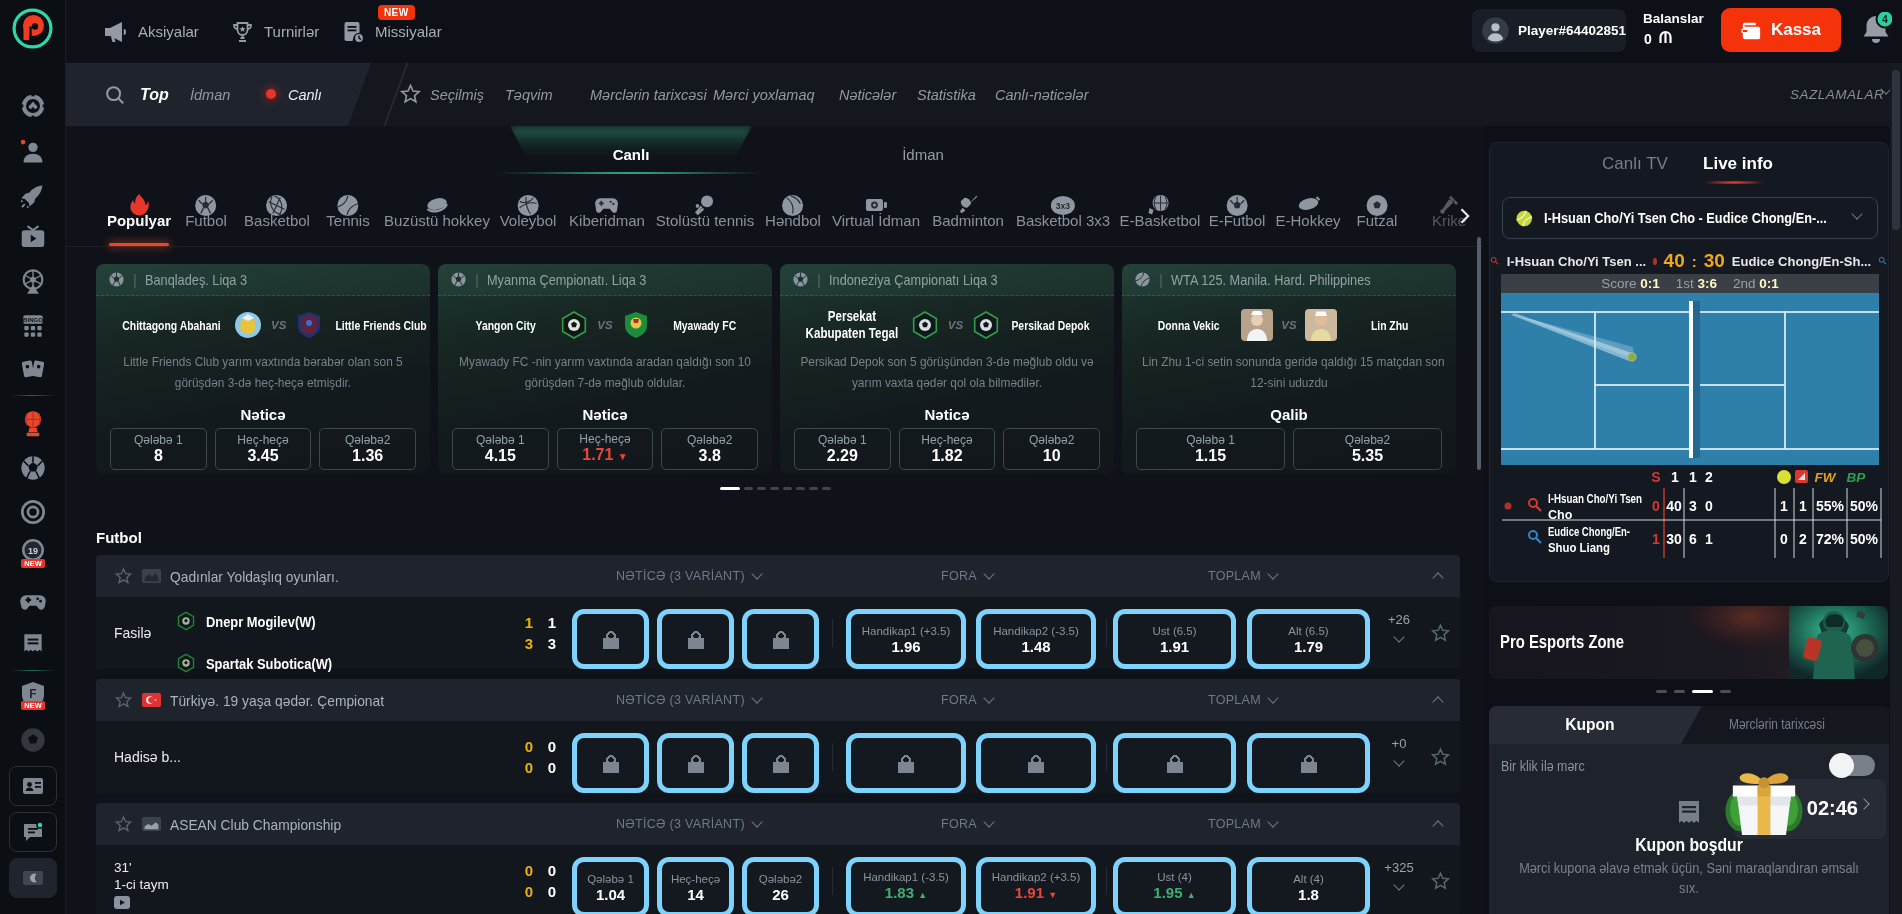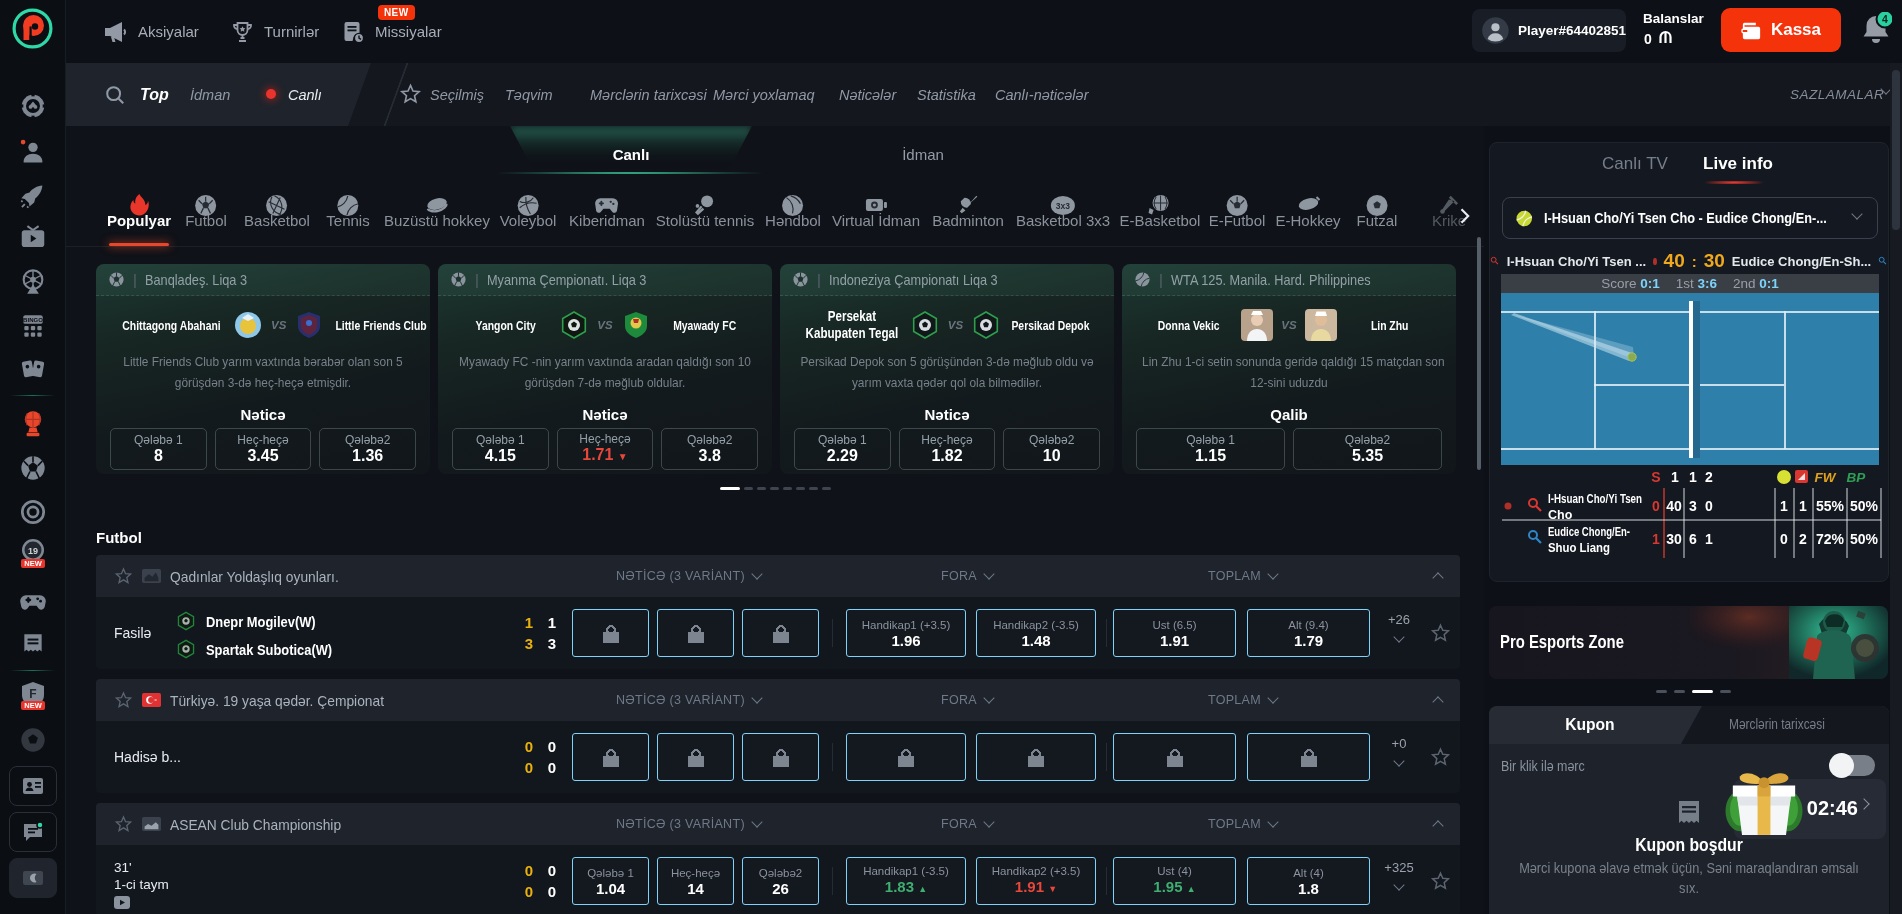--- a/index.html
+++ b/index.html
@@ -87,21 +87,21 @@
     align-items:center; position:relative; }
   .colhdr { color:#6f7987; font-size:12.5px; letter-spacing:.3px; display:flex; align-items:center; gap:8px; }
   .chev { width:8px; height:8px; border-right:1.6px solid #6f7987; border-bottom:1.6px solid #6f7987;
     transform:rotate(45deg); margin-top:-4px; }
   .chev.up { transform:rotate(-135deg); margin-top:4px; }
   .status { position:absolute; left:18px; width:80px; color:#e8ecf0; font-size:14px; }
   .teamln { display:flex; align-items:center; height:26px; font-size:15px; color:#fff; font-weight:bold; }
   .teamln b { font-weight:bold; transform:scaleX(.86); transform-origin:left center; white-space:nowrap; }
   .score-y { color:#e9b10e; font-weight:bold; }
   .score-w { color:#fff; font-weight:bold; }
-  .obtn { position:absolute; height:48px; top:12px; border:1px solid #7dd3fc; border-radius:3px;
+  .obtn { position:absolute; height:60px; top:12px; border:5px solid #7dd3fc; border-radius:12px;
     background:rgba(255,255,255,.012); display:flex; flex-direction:column; align-items:center;
     justify-content:center; }
   .obtn .l { color:#8b939e; font-size:11.5px; line-height:14px; }
   .obtn .v { color:#fff; font-size:15px; font-weight:bold; line-height:17px; }
   .lock { width:16px; height:19px; display:inline-block;
     background:radial-gradient(circle at 50% 31%, transparent 2.6px, #7d8590 2.6px 4.8px, transparent 4.8px) no-repeat,
                linear-gradient(#7d8590,#7d8590) no-repeat 0 8px / 16px 11px; border-radius:0; }
   .vsep { position:absolute; top:22px; height:28px; width:1px; background:#262c36; }
   .plus { position:absolute; color:#9aa2ac; font-size:13px; text-align:center; }
   .starbtn { position:absolute; color:#5c6470; font-size:19px; }
@@ -111,21 +111,21 @@
     border:1px solid #1e232c; border-radius:8px; }
   .redline { position:absolute; left:206px; top:38px; width:76px; height:3px;
     background:radial-gradient(ellipse 40% 100% at 50% 50%, #e93a30, rgba(160,40,30,.45) 75%, transparent); }
   .seldd { position:absolute; left:12px; top:54px; width:376px; height:42px; border:1px solid #3a414d;
     border-radius:8px; display:flex; align-items:center; padding:0 12px; gap:10px; font-size:14.5px;
     font-weight:bold; color:#fff; white-space:nowrap; overflow:hidden; }
   .scorerow { position:absolute; left:0; top:106px; width:100%; height:24px; display:flex;
     align-items:center; justify-content:center; gap:7px; font-size:13px; color:#e8ecf0; font-weight:bold; white-space:nowrap; }
   .scorebar { position:absolute; left:11px; top:131px; width:378px; height:19px; background:#3a3e45;
     display:flex; align-items:center; justify-content:center; gap:16px; font-size:13.5px; color:#999fa8; }
-  .scorebar b { color:#7dd3fc; }
+  .scorebar b { color:#fef9c3; }
   .court { position:absolute; left:11px; top:150px; width:378px; height:172px; background:#2e7fa9; overflow:hidden; }
   .cline { position:absolute; background:rgba(226,240,247,.85); }
   
   .banner { position:absolute; left:5px; top:480px; width:399px; height:73px; border-radius:8px; overflow:hidden;
     background:#17151d; }
   .banner .t { position:absolute; left:11px; top:26px; font-size:17.5px; font-weight:bold; color:#fff;
     transform:scaleX(.85); transform-origin:left center; white-space:nowrap; }
   .rdots { position:absolute; left:0; top:564px; width:100%; display:flex; justify-content:center;
     gap:7px; align-items:center; }
   .rdots i { display:block; width:11px; height:3px; background:#4a515b; border-radius:2px; }
@@ -750,21 +750,21 @@
       <div class="status">Fasilə</div>
       <div class="abs" style="left:80px;top:11px">
         <div class="teamln">
             <svg style="margin-right:10px;flex-shrink:0" width="20" height="22" viewBox="0 0 30 30">
               <path d="M15 2l11.3 6.5v13L15 28 3.7 21.5v-13z" fill="#0e1a12" stroke="#23843c" stroke-width="2"></path>
               <circle cx="15" cy="15" r="5.5" fill="#aab4ac"></circle>
               <path d="M15 11.8l2.7 2-1 3.2h-3.4l-1-3.2z" fill="#0e1a12"></path>
             </svg>
             <b>Dnepr Mogilev(W)</b>
           </div>
-        <div class="teamln" style="margin-top:2px">
+        <div class="teamln" style="margin-top:16px">
             <svg style="margin-right:10px;flex-shrink:0" width="20" height="22" viewBox="0 0 30 30">
               <path d="M15 2l11.3 6.5v13L15 28 3.7 21.5v-13z" fill="#0e1a12" stroke="#23843c" stroke-width="2"></path>
               <circle cx="15" cy="15" r="5.5" fill="#aab4ac"></circle>
               <path d="M15 11.8l2.7 2-1 3.2h-3.4l-1-3.2z" fill="#0e1a12"></path>
             </svg>
             <b>Spartak Subotica(W)</b>
           </div>
       </div>
       <div class="abs score-y" style="left:426px;top:17px;width:14px;text-align:center;font-size:15px">1<br><span style="line-height:26px">3</span></div>
       <div class="abs score-w" style="left:449px;top:17px;width:14px;text-align:center;font-size:15px">1<br><span style="line-height:26px">3</span></div>
@@ -785,21 +785,21 @@
       <div class="obtn" style="left:880px;width:120px">
           <div class="l">Handikap2 (-3.5)</div>
           <div class="v">1.48</div>
         </div>
       <div class="vsep" style="left:1010px"></div>
       <div class="obtn" style="left:1017px;width:123px">
           <div class="l">Ust (6.5)</div>
           <div class="v">1.91</div>
         </div>
       <div class="obtn" style="left:1151px;width:123px">
-          <div class="l">Alt (9.4)</div>
+          <div class="l">Alt (6.5)</div>
           <div class="v">1.79</div>
         </div>
       <div class="plus" style="left:1285px;top:15px;width:36px">+26<br><span class="chev" style="display:inline-block;margin-top:6px"></span></div>
       <svg class="starbtn" style="left:1334px;top:26px" width="21" height="21" viewBox="0 0 24 24" fill="none" stroke="#5c6470" stroke-width="1.7">
           <path d="M12 2.5l2.6 5.9 6.4.6-4.8 4.3 1.4 6.3-5.6-3.3-5.6 3.3 1.4-6.3L3 9l6.4-.6z"></path>
         </svg>
     </div>
   </div>
 
   <div class="acc" style="top:553px">

